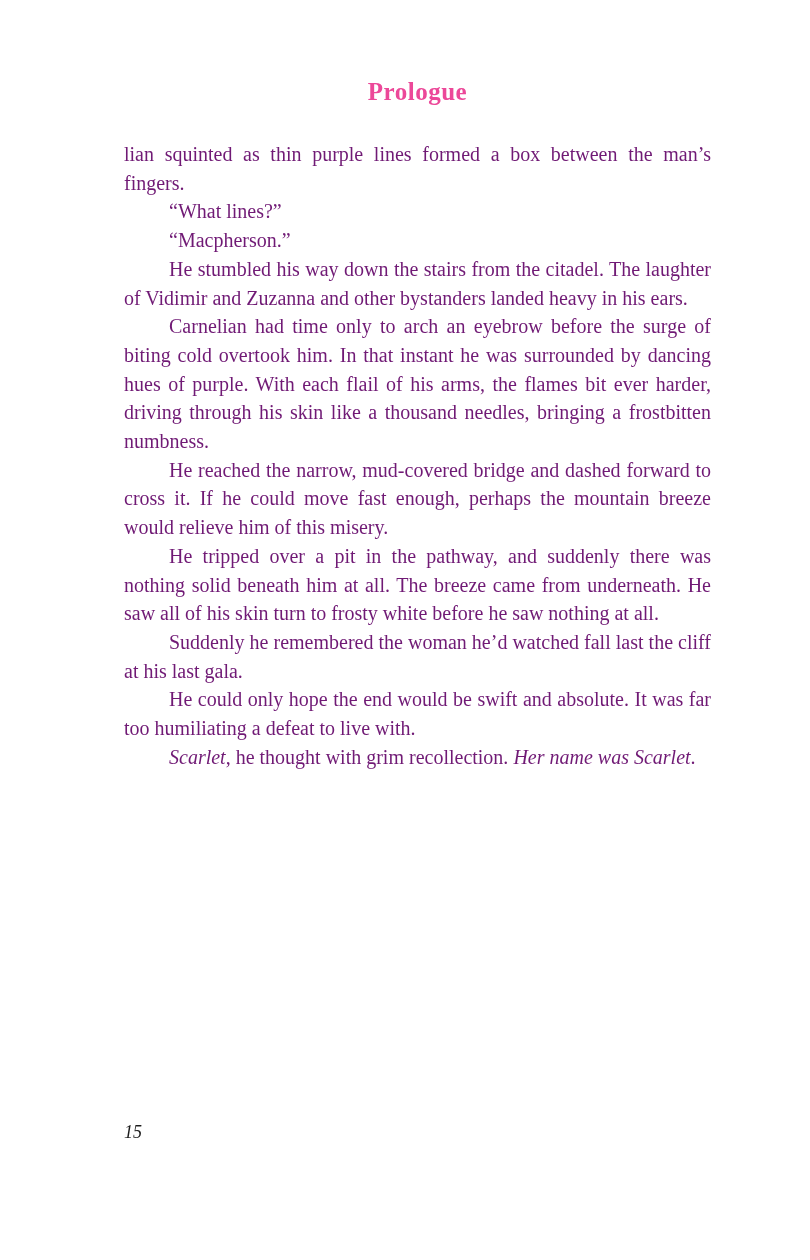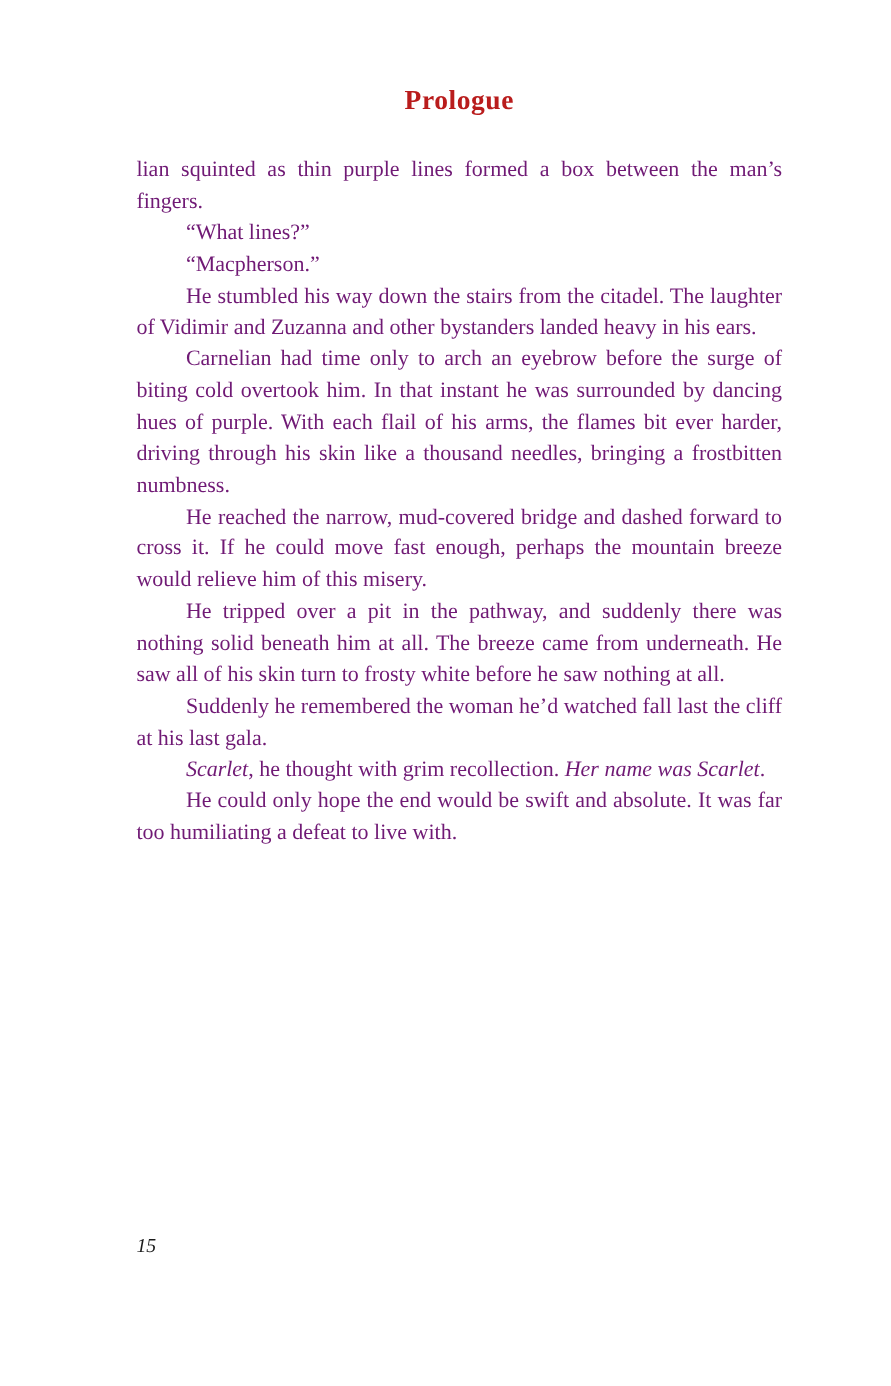--- a/index.html
+++ b/index.html
@@ -18,21 +18,21 @@
   }
   .chapter-header {
     position: absolute;
     top: 78px;
     left: 124px;
     width: 587px;
     text-align: center;
     font-size: 25px;
     font-weight: bold;
     letter-spacing: 0.5px;
-    color: #b91c1c;
+    color: #ec4899;
   }
   .body-text {
     position: absolute;
     top: 140px;
     left: 124px;
     width: 587px;
     font-size: 20px;
     line-height: 28.7px;
     text-align: justify;
     color: #701a75;
@@ -66,18 +66,18 @@
 
   <div class="body-text">
       <p class="para"><span>lian squinted as thin purple lines formed a box between the man’s fingers.</span></p>
       <p class="para indent"><span>“What lines?”</span></p>
       <p class="para indent"><span>“Macpherson.”</span></p>
       <p class="para indent"><span>He stumbled his way down the stairs from the citadel. The laughter of Vidimir and Zuzanna and other bystanders landed heavy in his ears.</span></p>
       <p class="para indent"><span>Carnelian had time only to arch an eyebrow before the surge of biting cold overtook him. In that instant he was surrounded by dancing hues of purple. With each flail of his arms, the flames bit ever harder, driving through his skin like a thousand needles, bringing a frostbitten numbness.</span></p>
       <p class="para indent"><span>He reached the narrow, mud-covered bridge and dashed forward to cross it. If he could move fast enough, perhaps the mountain breeze would relieve him of this misery.</span></p>
       <p class="para indent"><span>He tripped over a pit in the pathway, and suddenly there was nothing solid beneath him at all. The breeze came from underneath. He saw all of his skin turn to frosty white before he saw nothing at all.</span></p>
       <p class="para indent"><span>Suddenly he remembered the woman he’d watched fall last the cliff at his last gala.</span></p>
+      <p class="para indent"><span>He could only hope the end would be swift and absolute. It was far too humiliating a defeat to live with.</span></p>
       <p class="para indent"><em>Scarlet</em><span>, he thought with grim recollection. </span><em>Her name was Scarlet</em><span>.</span></p>
-      <p class="para indent"><span>He could only hope the end would be swift and absolute. It was far too humiliating a defeat to live with.</span></p>
     </div>
 
   <div class="page-number">15</div>
 </div>
 
 </body></html>

